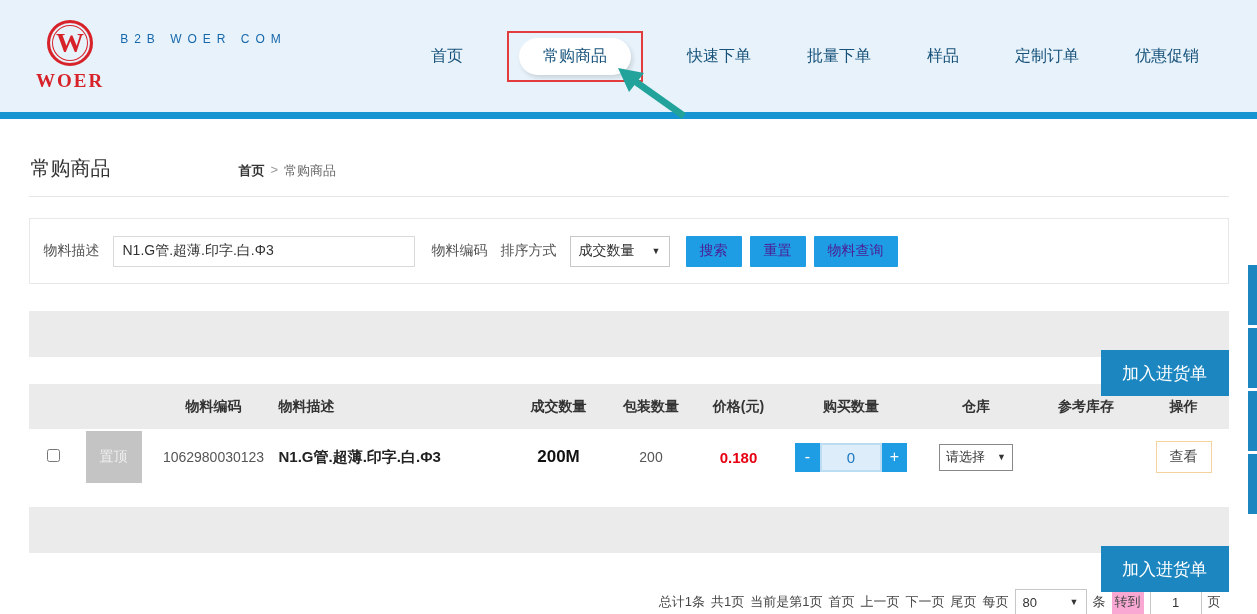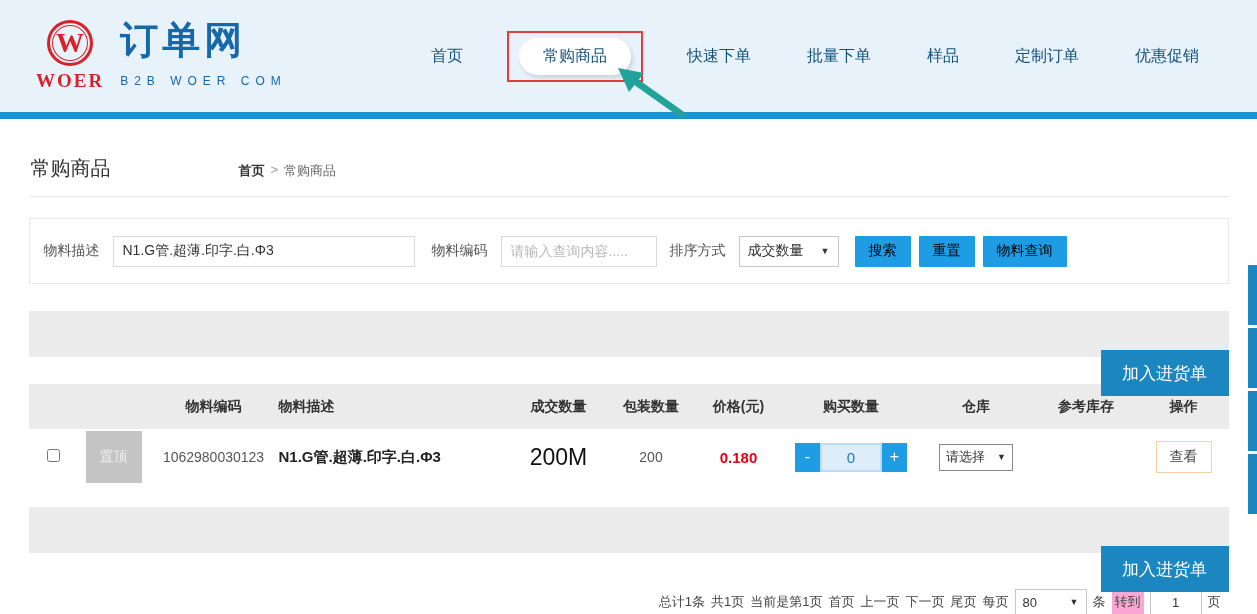--- a/index.html
+++ b/index.html
@@ -44,21 +44,21 @@
   .f-label { font-size:14px; color:#555; margin-right:13px; white-space:nowrap; }
   .f-input { height:31px; border:1px solid #d9d9d9; font-size:14px; color:#333; padding:0 9px;
     outline:none; font-family:inherit; }
   .f-input::placeholder { color:#b9b9b9; }
   #desc-input { width:302px; margin-right:17px; }
   #code-input { width:156px; margin-right:13px; }
   .f-select { width:100px; height:31px; border:1px solid #c7c7c7; display:flex; align-items:center;
     justify-content:space-between; padding:0 8px; font-size:14px; color:#333; margin-right:8px;
     background:#fff; cursor:pointer; }
   .caret { font-size:9px; color:#333; }
-  .btn-blue { height:31px; background:#1e9de4; color:#000000; border:none; font-size:14px;
+  .btn-blue { height:31px; background:#1e9de4; color:#4c1d95; border:none; font-size:14px;
     padding:0 14px; margin-left:8px; cursor:pointer; font-family:inherit; border-radius:1px; }
 
   .gray-bar { position:relative; margin-top:27px; height:46px; background:#ebebeb; }
   .gray-bar.second { margin-top:22px; }
   .btn-add { position:absolute; right:0; top:0; height:46px; width:128px; background:#1b86c0;
     color:#fff; border:none; font-size:17px; cursor:pointer; font-family:inherit;margin-top:39px; }
 
   
   table { margin-top:27px; width:1200px; border-collapse:collapse; table-layout:fixed; }
   thead tr { background:#ebebeb; height:45px; }
@@ -67,21 +67,21 @@
   tbody tr { height:56px; background:#fff; }
   tbody td { text-align:center; font-size:14px; color:#555; }
   td.left { text-align:left; }
   .c-cb{width:50px;} .c-pin{width:70px;} .c-code{width:130px;} .c-desc{width:230px;}
   .c-deal{width:100px;} .c-pack{width:85px;} .c-price{width:90px;} .c-buy{width:135px;}
   .c-wh{width:115px;} .c-stock{width:105px;} .c-op{width:90px;}
 
   .pin-btn { background:#c4c4c4; color:#efefef; border:none; font-size:14px;
     padding:17px 14px; cursor:pointer; font-family:inherit; }
   .desc-val { font-weight:bold; color:#222; font-size:15px; }
-  .deal-val { font-weight:normal; color:#111; font-size:23px;margin-top:20px; }
+  .deal-val { font-weight:bold; color:#111; font-size:17px;margin-top:20px; }
   .price-val { font-weight:bold; color:#e60012; font-size:15px; }
 
   .stepper { display:inline-flex; height:29px; }
   .step-btn { width:25px; background:#1e9de4; color:#fff; border:none; font-size:16px;
     cursor:pointer; font-family:inherit; line-height:1; }
   .qty-input { width:62px; text-align:center; border:2px solid #bcdcf3; background:#ddeefa;
     color:#1c77c3; font-size:15px; outline:none; font-family:inherit; }
 
   .row-select { width:74px; height:27px; border:1px solid #888; display:inline-flex;
     align-items:center; justify-content:space-between; padding:0 6px; font-size:13px;
@@ -107,21 +107,20 @@
 </head>
 <body>
 
 <div class="header">
   <div class="logo-group">
     <div class="logo-mark">
       <div class="logo-circle">W</div>
       <div class="logo-woer">WOER</div>
     </div>
     <div>
-      <div class="site-name">订单网</div>
       <div class="site-sub">B2B WOER COM</div>
     </div>
   </div>
 
   <div class="nav">
     <span class="nav-item">首页</span>
     <span class="nav-item nav-pill-wrap">
       <span class="nav-pill">常购商品</span>
       <span class="annotation-box"></span>
     </span>
@@ -147,21 +146,20 @@
       <span class="bc-home">首页</span>
       <span class="bc-sep">&gt;</span>
       <span class="bc-cur">常购商品</span>
     </div>
   </div>
 
   <div class="filter-box">
     <span class="f-label">物料描述</span>
     <input id="desc-input" class="f-input" type="text" value="N1.G管.超薄.印字.白.Φ3" style="">
     <span class="f-label">物料编码</span>
-    <input id="code-input" class="f-input" type="text" placeholder="请输入查询内容....." style="">
     <span class="f-label">排序方式</span>
     <div class="f-select">
       <span>成交数量</span>
       <span class="caret">▼</span>
     </div>
     <button class="btn-blue">搜索</button>
     <button class="btn-blue">重置</button>
     <button class="btn-blue">物料查询</button>
   </div>
 

